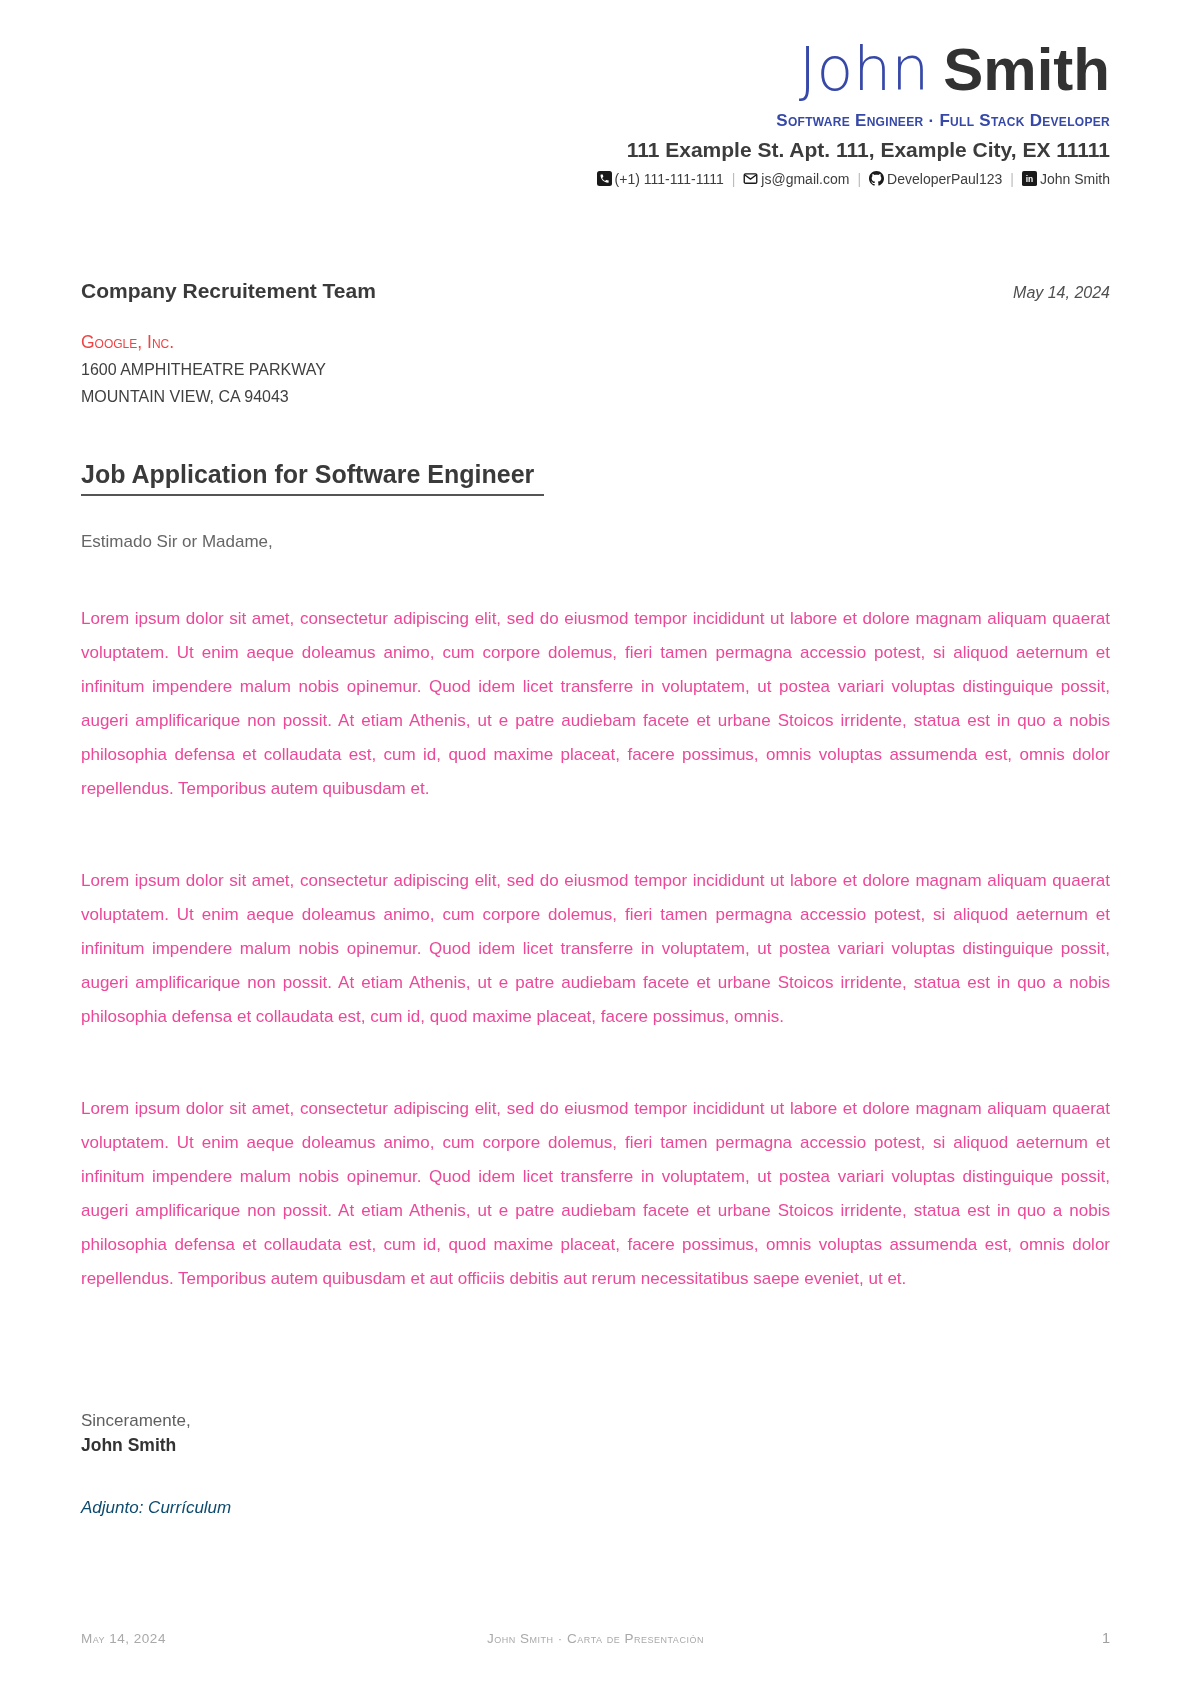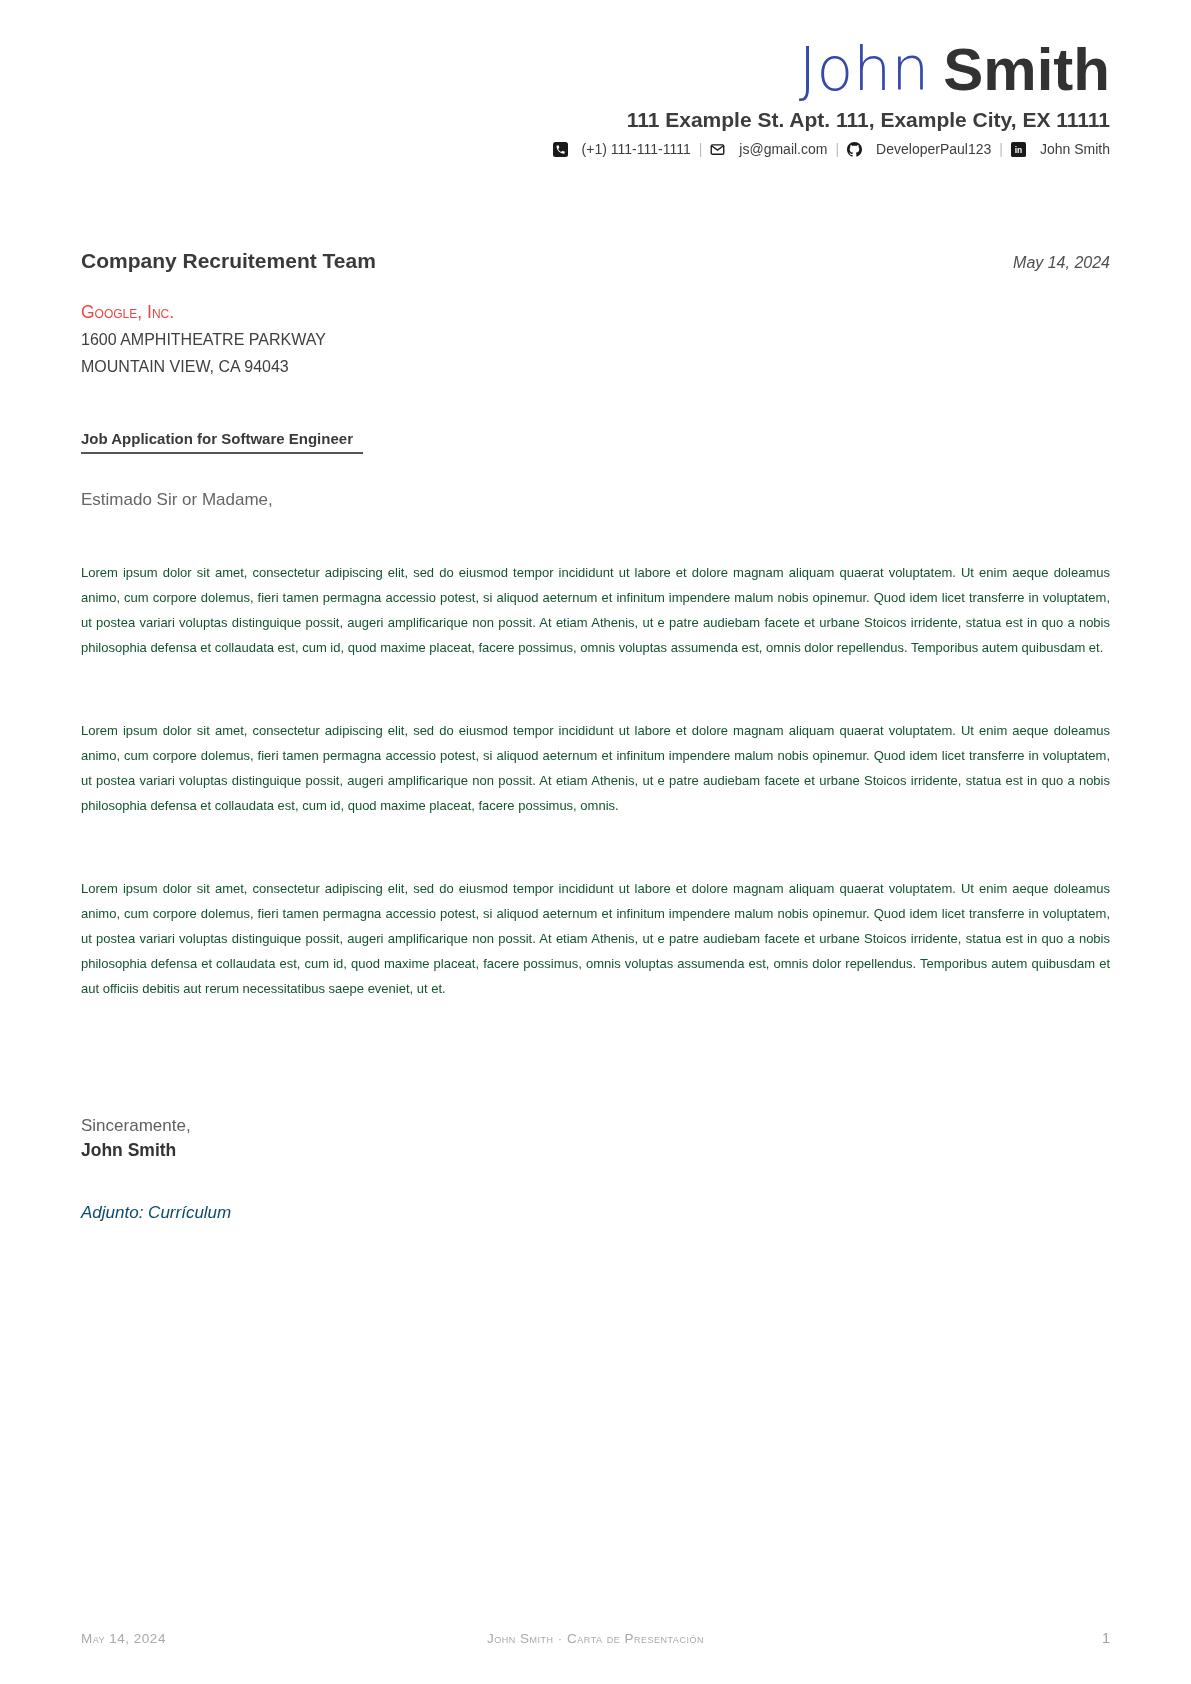--- a/index.html
+++ b/index.html
@@ -41,21 +41,21 @@
   }
   .contacts-row {
     margin-top: 9px;
     display: flex;
     justify-content: flex-end;
     align-items: center;
     gap: 7px;
     font-size: 14px;
     color: #3d3d3d;
   }
-  .contact-item { display: inline-flex; align-items: flex-end; gap: 14px; }
+  .contact-item { display: inline-flex; align-items: flex-start; gap: 3px; }
   .contact-item .icon { display: inline-flex; }
   .contact-item .icon svg { width: 15px; height: 15px; display: block; }
   .contact-sep { color: #bcbcbc; padding: 0 1px; }
 
   
   .recipient-row {
     margin-top: 92px;
     display: flex;
     justify-content: space-between;
     align-items: baseline;
@@ -68,35 +68,35 @@
     font-size: 17.5px;
     color: #ef4444;
     line-height: 27px;
   }
   .recipient-address-line { font-size: 16px; color: #404040; line-height: 27px; }
 
   
   .subject-wrap { margin-top: 50px; }
   .subject-text {
     display: inline-block;
-    font-size: 15px;
+    font-size: 25px;
     font-weight: 700;
     color: #3a3a3a;
     border-bottom: 2px solid #555555;
     padding: 0 10px 5px 0;
   }
 
   
   .greeting { margin-top: 36px; font-size: 17px; color: #666666; }
   .body-paragraph {
     margin: 58px 0 0 0;
-    font-size: 13px;
-    line-height: 25px;
+    font-size: 17px;
+    line-height: 34px;
     text-align: justify;
-    color: #14532d;
+    color: #ec4899;
   }
   .body-paragraph.first { margin-top: 50px; }
 
   
   .closing { margin-top: 115px; }
   .valediction { font-size: 17px; color: #5f5f5f; }
   .signature { margin-top: 4px; font-size: 17.5px; font-weight: 700; color: #333333; }
   .enclosure { margin-top: 42px; font-size: 17px; font-style: italic; color: #0c4a6e; }
 
   
@@ -116,20 +116,21 @@
 </style>
 </head>
 <body>
 
 <div class="page">
 
   <header class="letter-header">
     <div class="name-line">
       <span class="first-name">John</span><span class="last-name">Smith</span>
     </div>
+    <div class="tagline">Software Engineer · Full Stack Developer</div>
     <div class="sender-address">111 Example St. Apt. 111, Example City, EX 11111</div>
 
     <div class="contacts-row">
       <span class="contact-item">
         <span class="icon">
           <svg viewBox="0 0 24 24" xmlns="http://www.w3.org/2000/svg" aria-hidden="true">
             <rect x="0" y="0" width="24" height="24" rx="4" fill="#1a1a1a"></rect>
             <g transform="translate(3.5,3.5) scale(0.72)">
               <path fill="#ffffff" d="M6.62 10.79c1.44 2.83 3.76 5.14 6.59 6.59l2.2-2.2c.27-.27.67-.36 1.02-.24 1.12.37 2.33.57 3.57.57.55 0 1 .45 1 1V20c0 .55-.45 1-1 1-9.39 0-17-7.61-17-17 0-.55.45-1 1-1h3.5c.55 0 1 .45 1 1 0 1.25.2 2.45.57 3.57.11.35.03.74-.25 1.02l-2.2 2.2z"></path>
             </g>

